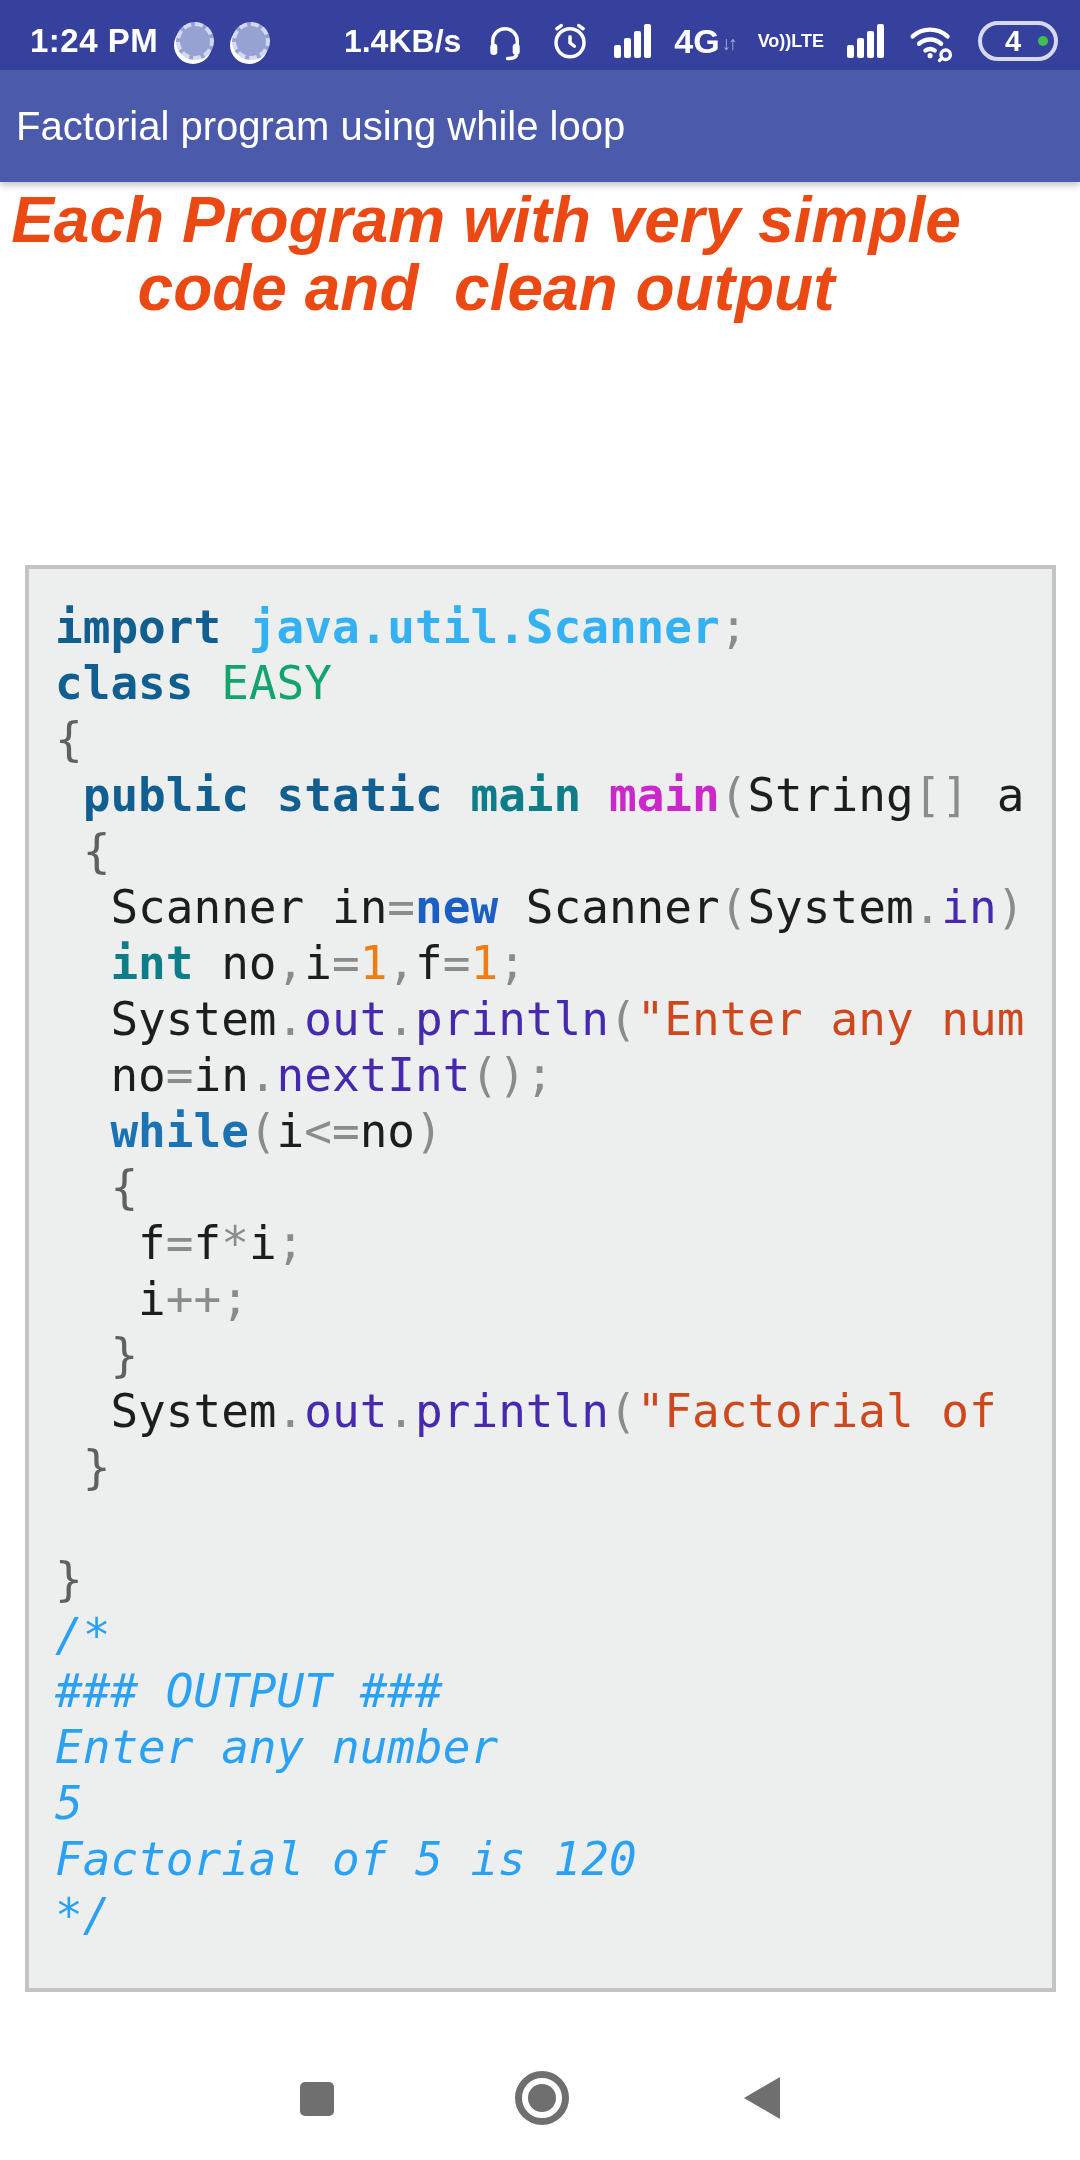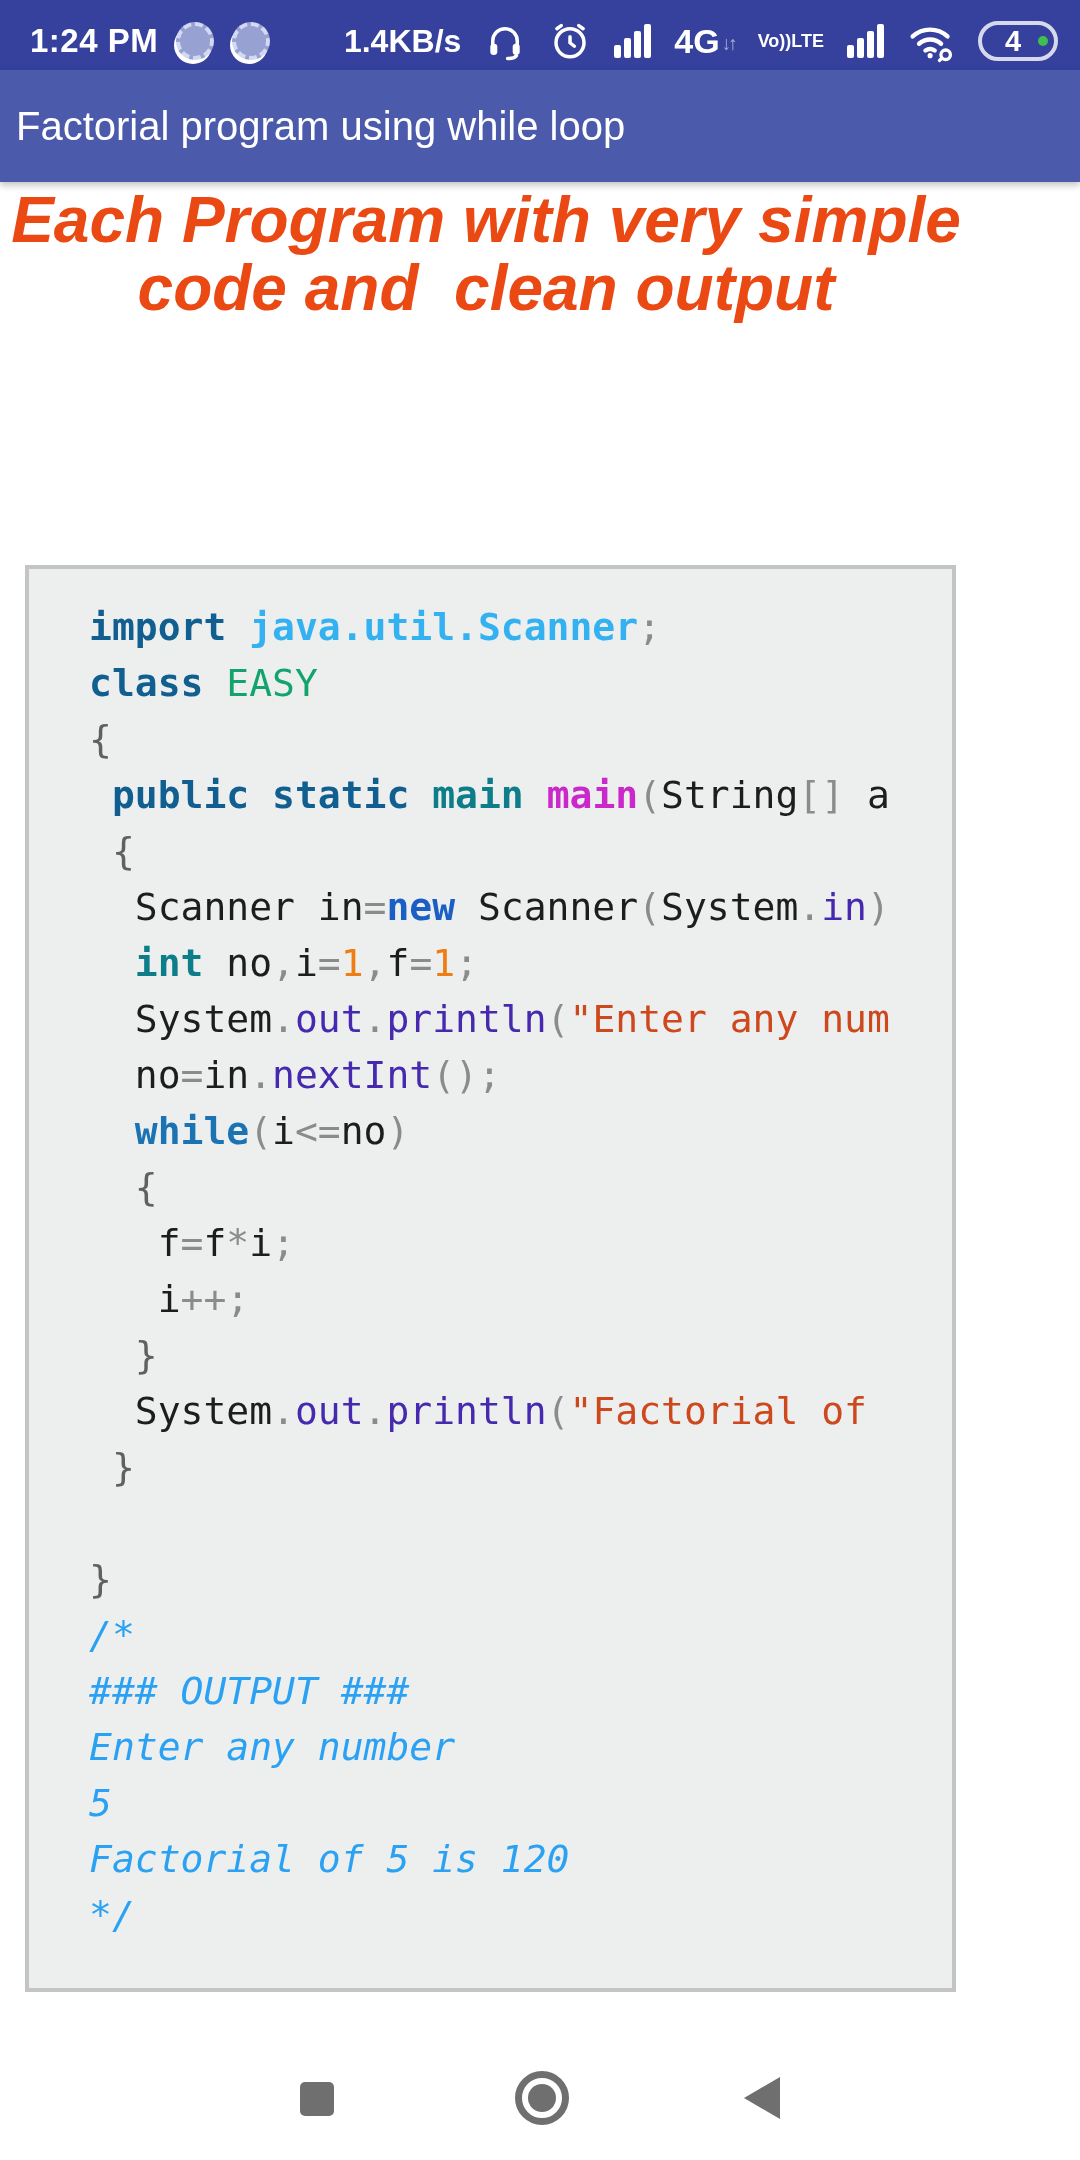--- a/index.html
+++ b/index.html
@@ -30,24 +30,24 @@
   .app-bar{position:absolute;left:0;top:70px;width:1080px;height:112px;background:#4c5aac;
            display:flex;align-items:center;box-shadow:0 3px 7px rgba(0,0,0,.25);}
   .app-title{color:#fff;font-size:40px;margin-left:16px;white-space:nowrap;}
 
   
   .banner{position:absolute;left:0;top:186px;width:972px;text-align:center;color:#eb4914;
           font-weight:bold;font-style:italic;font-size:64px;line-height:68px;}
   .banner div{white-space:pre;}
 
   
-  .code-card{position:absolute;left:25px;top:565px;width:931px;height:1427px;box-sizing:border-box;
+  .code-card{position:absolute;left:25px;top:565px;width:1031px;height:1427px;box-sizing:border-box;
              background:#ecefee;border:4px solid #c3c5c4;overflow:hidden;
-             padding:30px 6px 0 60px;
-             font-family:"DejaVu Sans Mono",monospace;font-size:38px;line-height:56px;}
+             padding:30px 6px 0 26px;
+             font-family:"DejaVu Sans Mono",monospace;font-size:46px;line-height:56px;}
   .code-line{white-space:pre;height:56px;}
   .code-line span{white-space:pre;}
   .kw {color:#115e90;font-weight:bold;}
   .kw2{color:#0d7d8a;font-weight:bold;}
   .kwb{color:#1c5fc4;font-weight:bold;}
   .kww{color:#1b73b4;font-weight:bold;}
   .cls{color:#13a46e;font-weight:normal;}
   .fn {color:#ca28ca;font-weight:bold;}
   .imp{color:#33b1f0;font-weight:bold;}
   .mem{color:#4629ae;}

